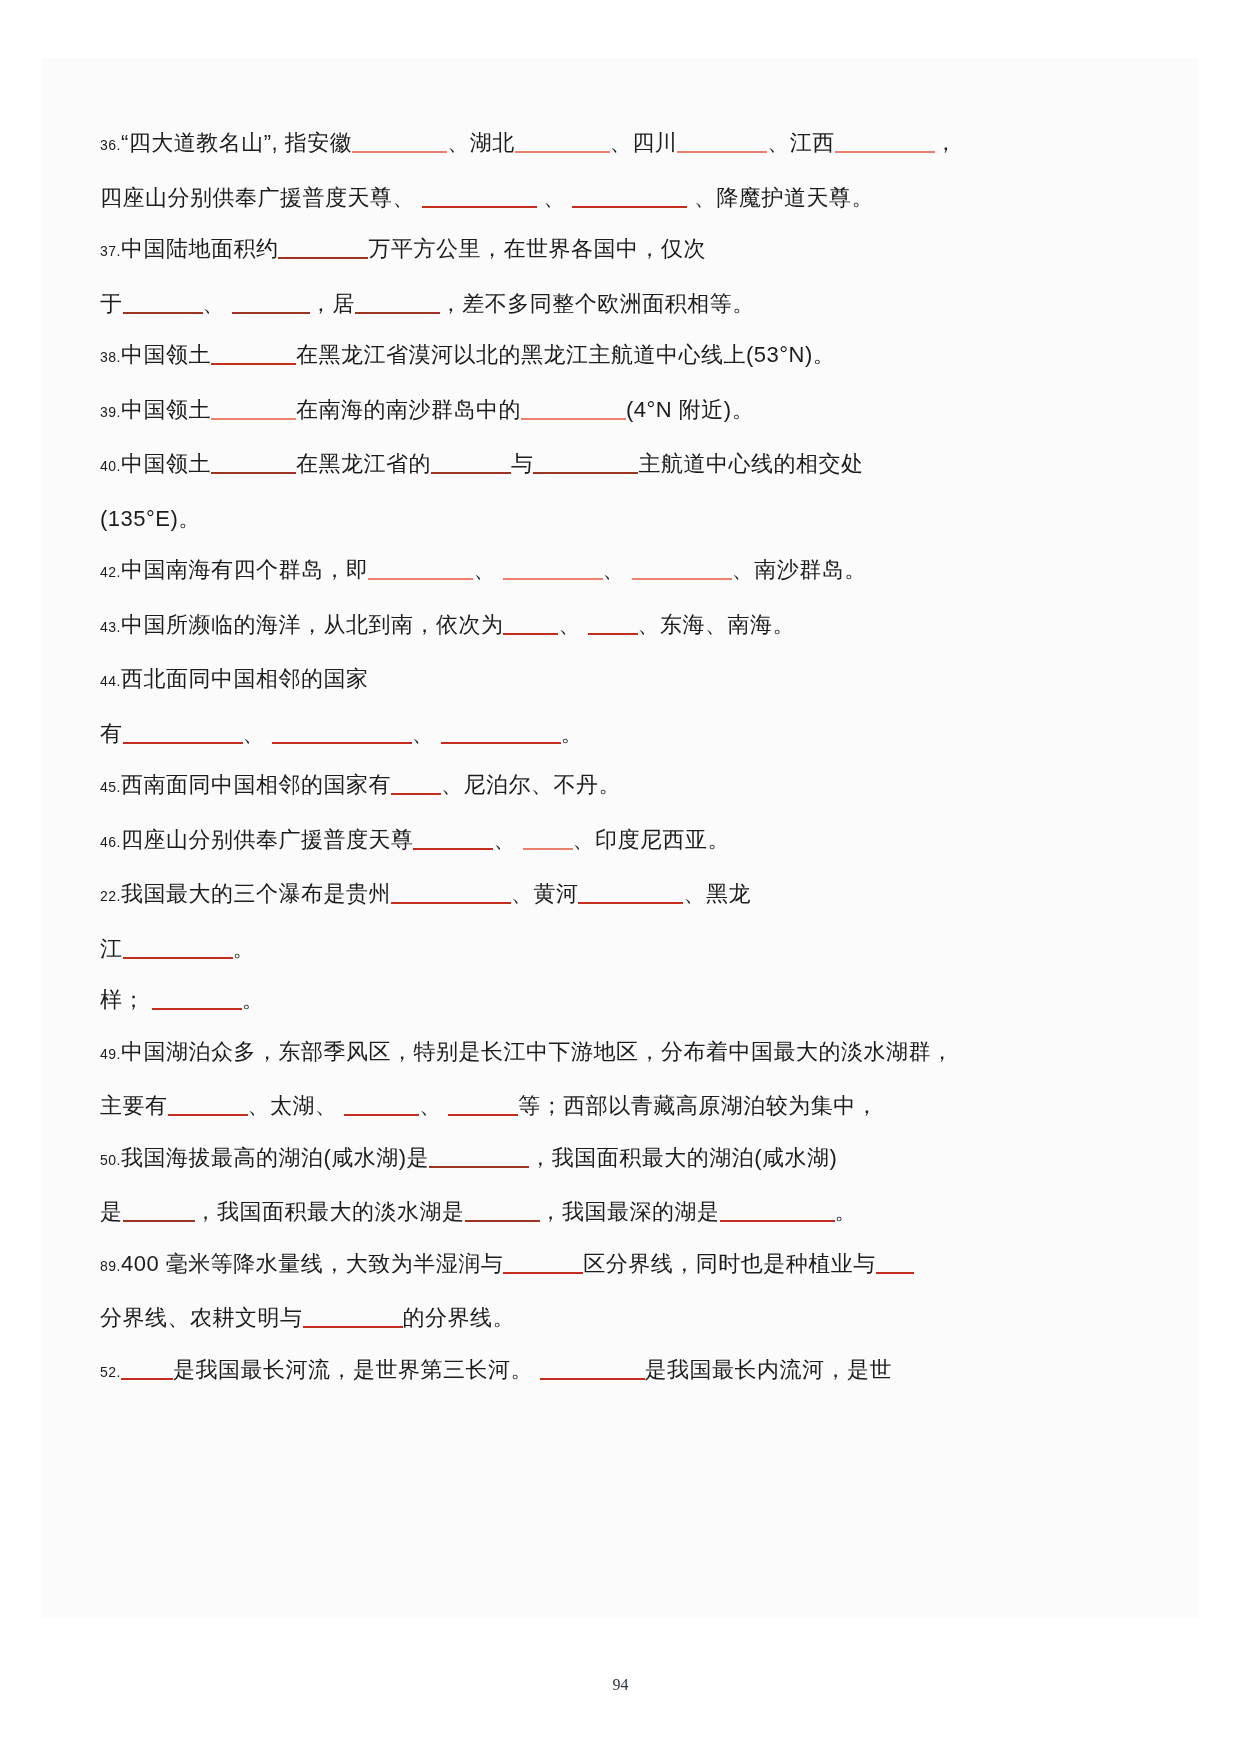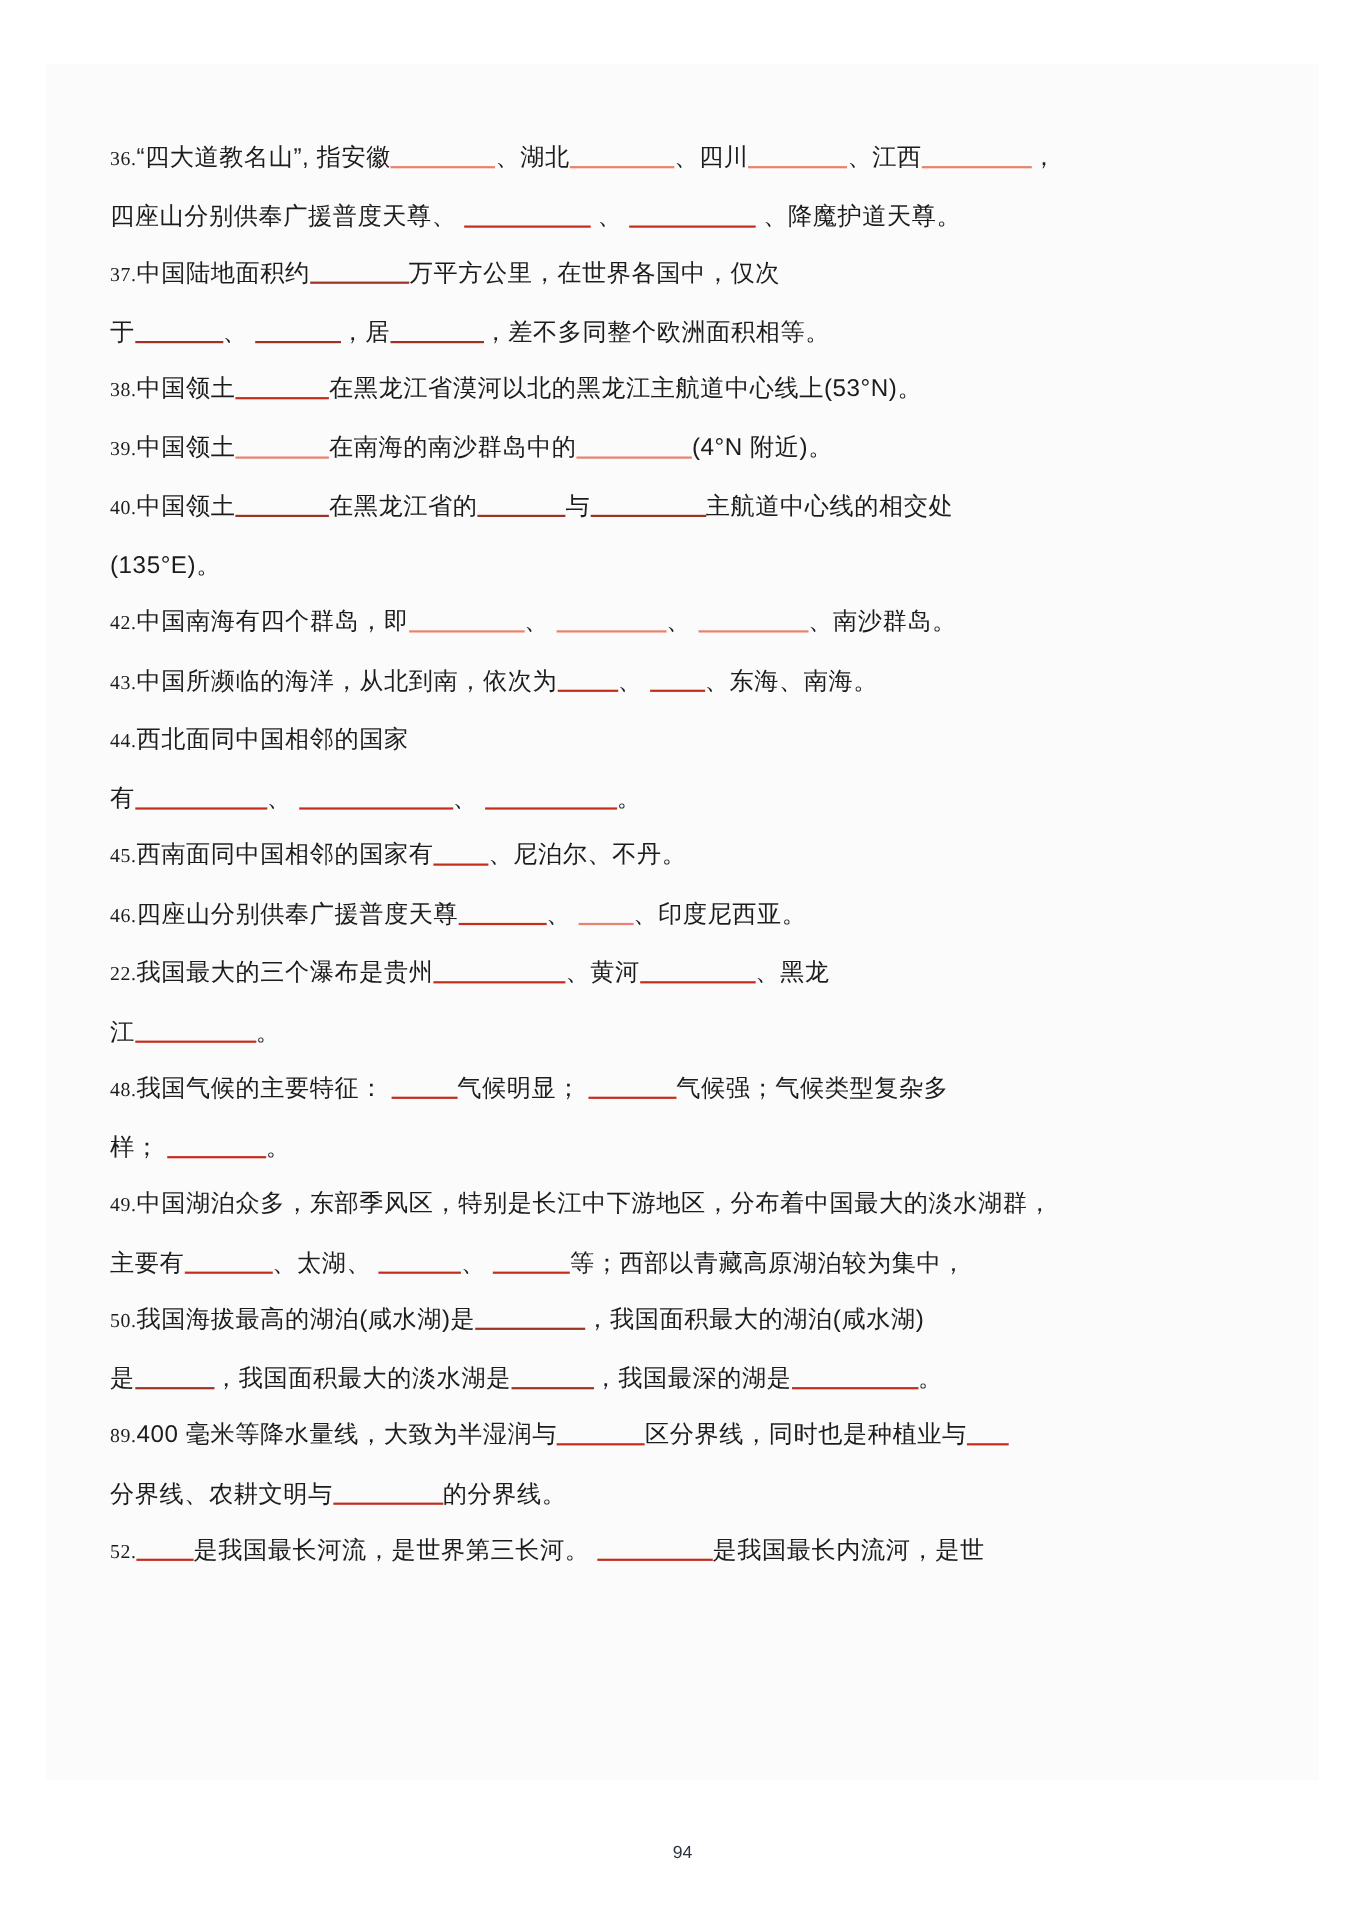--- a/index.html
+++ b/index.html
@@ -12,36 +12,36 @@
   .sheet{
     position:absolute;left:42px;top:58px;width:1157px;height:1560px;
     background:#fbfbfc;
   }
   .content{
     position:absolute;left:100px;top:117px;width:1060px;
     font-size:22px;line-height:51.5px;
   }
   .line{white-space:nowrap;}
   .qnum{
-    font-size:18px;
-    font-family:Liberation Serif, serif;
+    font-size:14px;
+    font-family:Liberation Sans, sans-serif;
     letter-spacing:0.5px;
   }
   .run{letter-spacing:0.5px;}
   .blank{
     display:inline-block;
     border-bottom:2px solid #c42d1c;
     height:16px;
     position:relative;
     top:3px;
   }
   .page-number{
     position:absolute;left:0;top:1676px;width:1241px;
     text-align:center;font-size:16px;color:#2b3440;
-    font-family:Liberation Sans, sans-serif;
+    font-family:Liberation Serif, serif;
   }
 </style>
 </head>
 <body>
 
 <div class="sheet">
   
 </div>
 <div class="content">
     <div class="line"><span class="qnum">36.</span><span class="run">“四大道教名山”, 指安徽</span><span class="blank" style="width: 95px; border-bottom-color: rgb(232, 130, 108);"></span><span class="run">、湖北</span><span class="blank" style="width: 95px; border-bottom-color: rgb(232, 130, 108);"></span><span class="run">、四川</span><span class="blank" style="width: 90px; border-bottom-color: rgb(232, 130, 108);"></span><span class="run">、江西</span><span class="blank" style="width: 100px; border-bottom-color: rgb(232, 130, 108);"></span><span class="run">，</span></div>
@@ -53,21 +53,20 @@
     <div class="line"><span class="qnum">40.</span><span class="run">中国领土</span><span class="blank" style="width: 85px; border-bottom-color: rgb(156, 52, 36);"></span><span class="run">在黑龙江省的</span><span class="blank" style="width: 80px; border-bottom-color: rgb(156, 52, 36);"></span><span class="run">与</span><span class="blank" style="width: 105px; border-bottom-color: rgb(156, 52, 36);"></span><span class="run">主航道中心线的相交处</span></div>
     <div class="line"><span class="run">(135°E)。</span></div>
     <div class="line"><span class="qnum">42.</span><span class="run">中国南海有四个群岛，即</span><span class="blank" style="width: 105px; border-bottom-color: rgb(232, 130, 108);"></span><span class="run">、 </span><span class="blank" style="width: 100px; border-bottom-color: rgb(232, 130, 108);"></span><span class="run">、 </span><span class="blank" style="width: 100px; border-bottom-color: rgb(232, 130, 108);"></span><span class="run">、南沙群岛。</span></div>
     <div class="line"><span class="qnum">43.</span><span class="run">中国所濒临的海洋，从北到南，依次为</span><span class="blank" style="width: 55px; border-bottom-color: rgb(196, 45, 28);"></span><span class="run">、 </span><span class="blank" style="width: 50px; border-bottom-color: rgb(196, 45, 28);"></span><span class="run">、东海、南海。</span></div>
     <div class="line"><span class="qnum">44.</span><span class="run">西北面同中国相邻的国家</span></div>
     <div class="line"><span class="run">有</span><span class="blank" style="width: 120px; border-bottom-color: rgb(196, 45, 28);"></span><span class="run">、 </span><span class="blank" style="width: 140px; border-bottom-color: rgb(196, 45, 28);"></span><span class="run">、 </span><span class="blank" style="width: 120px; border-bottom-color: rgb(196, 45, 28);"></span><span class="run">。</span></div>
     <div class="line"><span class="qnum">45.</span><span class="run">西南面同中国相邻的国家有</span><span class="blank" style="width: 50px; border-bottom-color: rgb(196, 45, 28);"></span><span class="run">、尼泊尔、不丹。</span></div>
     <div class="line"><span class="qnum">46.</span><span class="run">四座山分别供奉广援普度天尊</span><span class="blank" style="width: 80px; border-bottom-color: rgb(196, 45, 28);"></span><span class="run">、 </span><span class="blank" style="width: 50px; border-bottom-color: rgb(232, 130, 108);"></span><span class="run">、印度尼西亚。</span></div>
     <div class="line"><span class="qnum">22.</span><span class="run">我国最大的三个瀑布是贵州</span><span class="blank" style="width: 120px; border-bottom-color: rgb(196, 45, 28);"></span><span class="run">、黄河</span><span class="blank" style="width: 105px; border-bottom-color: rgb(196, 45, 28);"></span><span class="run">、黑龙</span></div>
     <div class="line"><span class="run">江</span><span class="blank" style="width: 110px; border-bottom-color: rgb(196, 45, 28);"></span><span class="run">。</span></div>
-    <div class="line"><span class="qnum">48.</span><span class="run">我国气候的主要特征： </span><span class="blank" style="width: 60px; border-bottom-color: rgb(196, 45, 28);"></span><span class="run">气候明显； </span><span class="blank" style="width: 80px; border-bottom-color: rgb(196, 45, 28);"></span><span class="run">气候强；气候类型复杂多</span></div>
     <div class="line"><span class="run">样； </span><span class="blank" style="width: 90px; border-bottom-color: rgb(196, 45, 28);"></span><span class="run">。</span></div>
     <div class="line"><span class="qnum">49.</span><span class="run">中国湖泊众多，东部季风区，特别是长江中下游地区，分布着中国最大的淡水湖群，</span></div>
     <div class="line"><span class="run">主要有</span><span class="blank" style="width: 80px; border-bottom-color: rgb(196, 45, 28);"></span><span class="run">、太湖、 </span><span class="blank" style="width: 75px; border-bottom-color: rgb(196, 45, 28);"></span><span class="run">、 </span><span class="blank" style="width: 70px; border-bottom-color: rgb(196, 45, 28);"></span><span class="run">等；西部以青藏高原湖泊较为集中，</span></div>
     <div class="line"><span class="qnum">50.</span><span class="run">我国海拔最高的湖泊(咸水湖)是</span><span class="blank" style="width: 100px; border-bottom-color: rgb(156, 52, 36);"></span><span class="run">，我国面积最大的湖泊(咸水湖)</span></div>
     <div class="line"><span class="run">是</span><span class="blank" style="width: 72px; border-bottom-color: rgb(156, 52, 36);"></span><span class="run">，我国面积最大的淡水湖是</span><span class="blank" style="width: 75px; border-bottom-color: rgb(156, 52, 36);"></span><span class="run">，我国最深的湖是</span><span class="blank" style="width: 115px; border-bottom-color: rgb(196, 45, 28);"></span><span class="run">。</span></div>
     <div class="line"><span class="qnum">89.</span><span class="run">400 毫米等降水量线，大致为半湿润与</span><span class="blank" style="width: 80px; border-bottom-color: rgb(196, 45, 28);"></span><span class="run">区分界线，同时也是种植业与</span><span class="blank" style="width: 38px; border-bottom-color: rgb(196, 45, 28);"></span></div>
     <div class="line"><span class="run">分界线、农耕文明与</span><span class="blank" style="width: 100px; border-bottom-color: rgb(196, 45, 28);"></span><span class="run">的分界线。</span></div>
     <div class="line"><span class="qnum">52.</span><span class="blank" style="width: 52px; border-bottom-color: rgb(196, 45, 28);"></span><span class="run">是我国最长河流，是世界第三长河。 </span><span class="blank" style="width: 105px; border-bottom-color: rgb(196, 45, 28);"></span><span class="run">是我国最长内流河，是世</span></div>
   </div>
 <div class="page-number">94</div>

